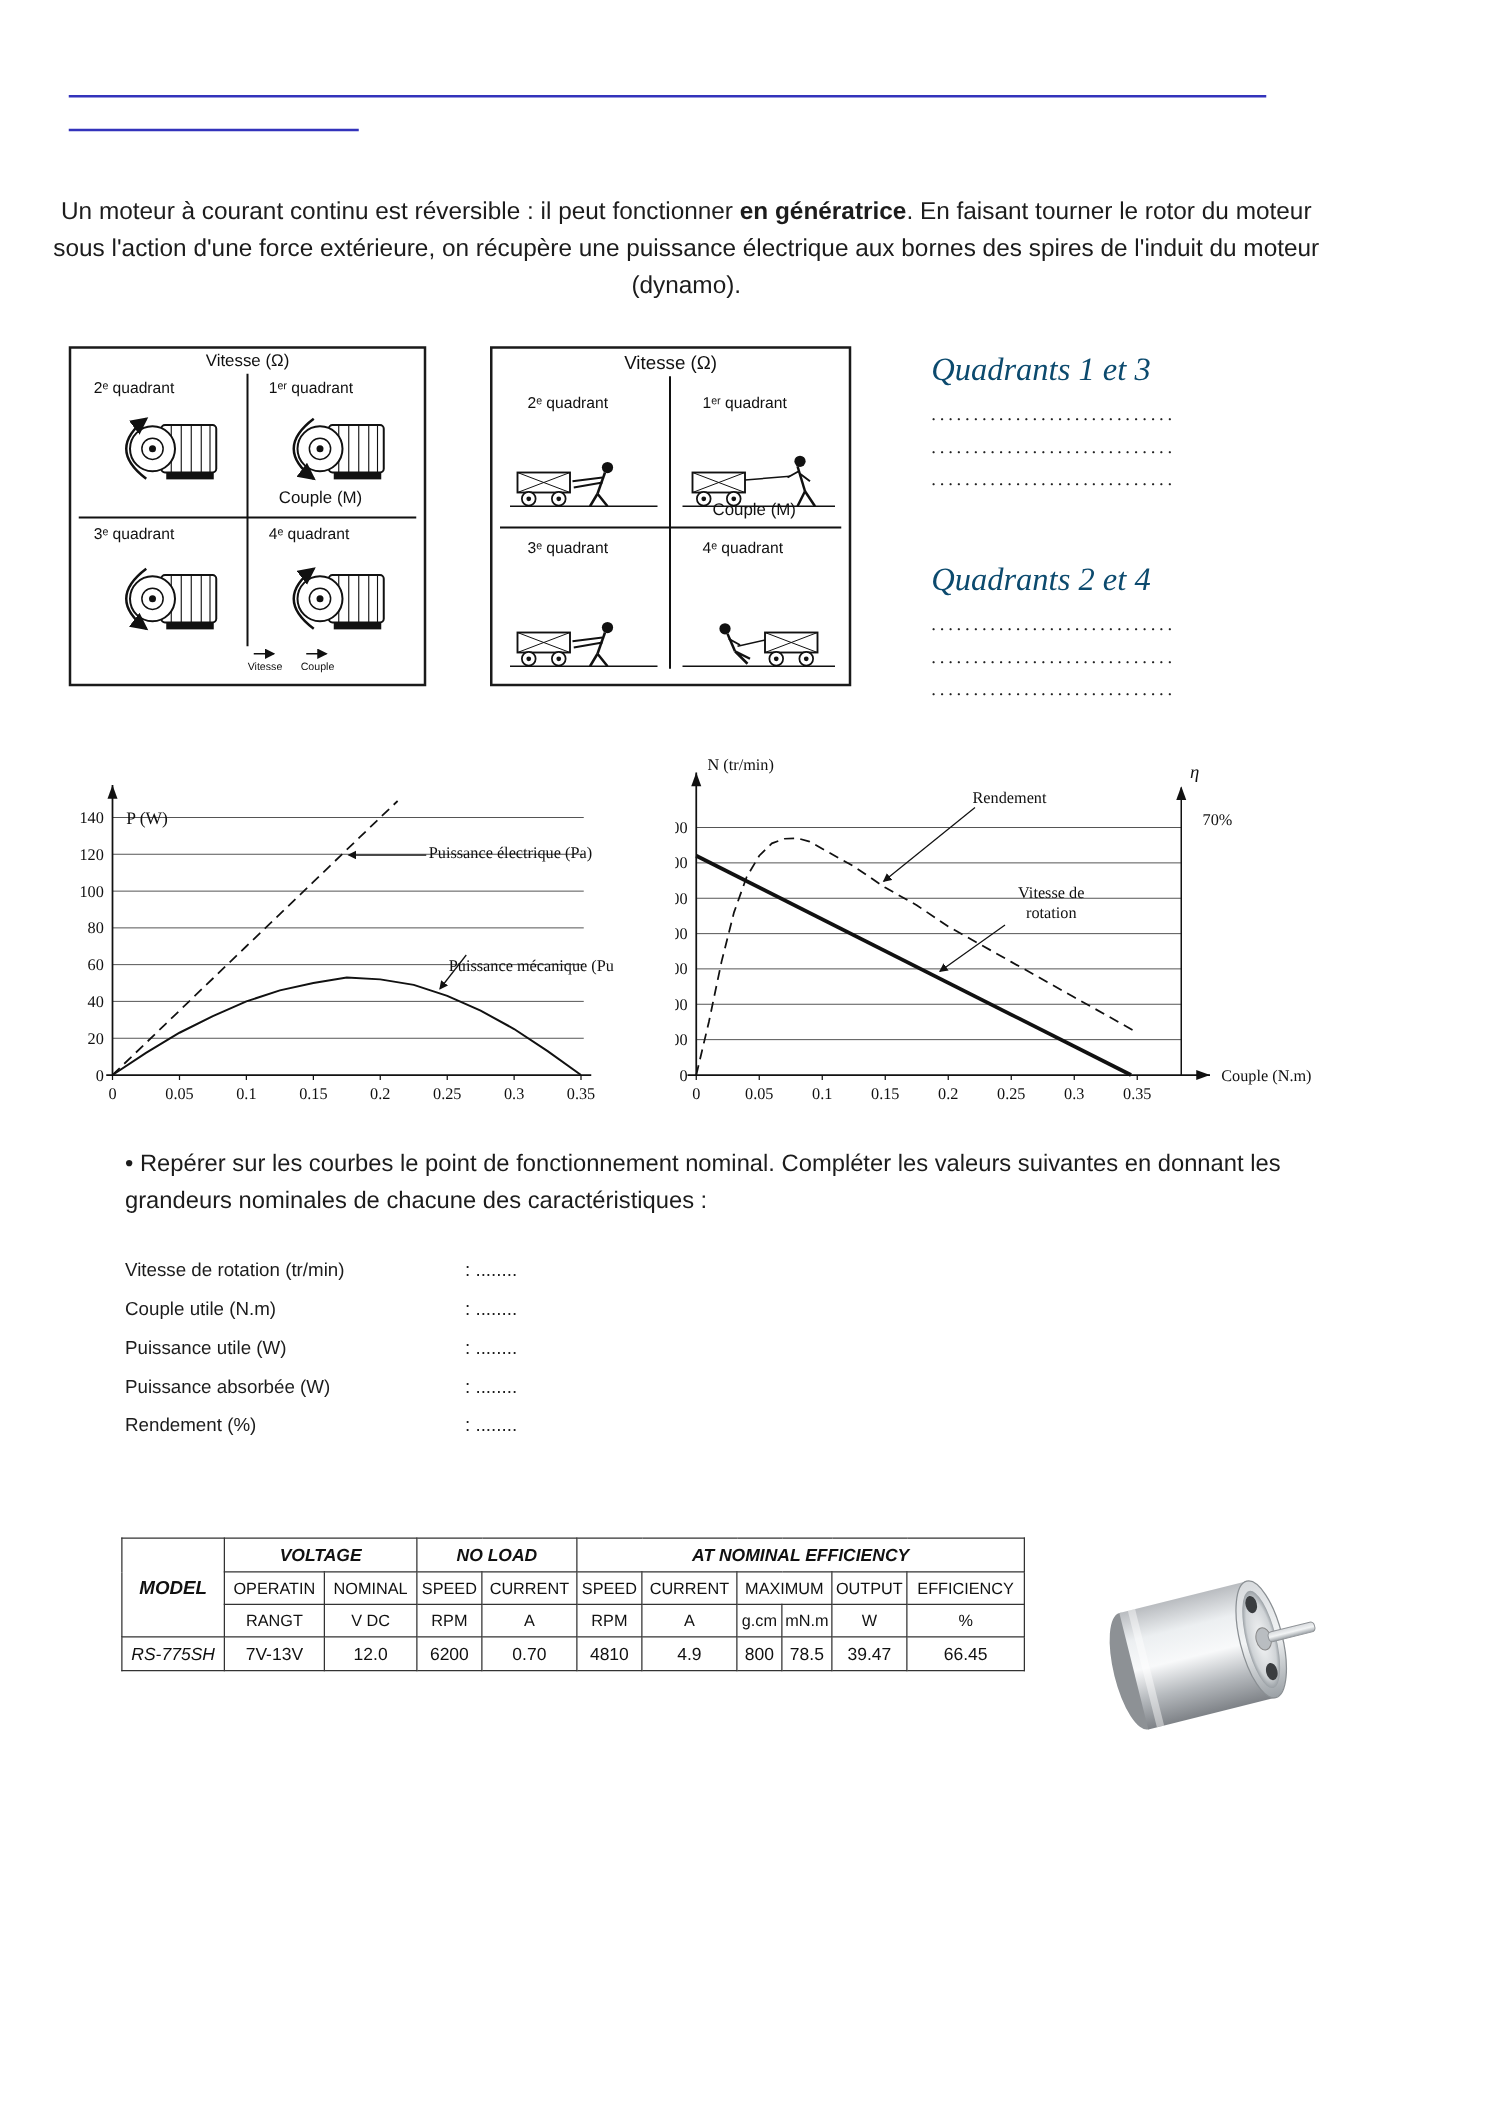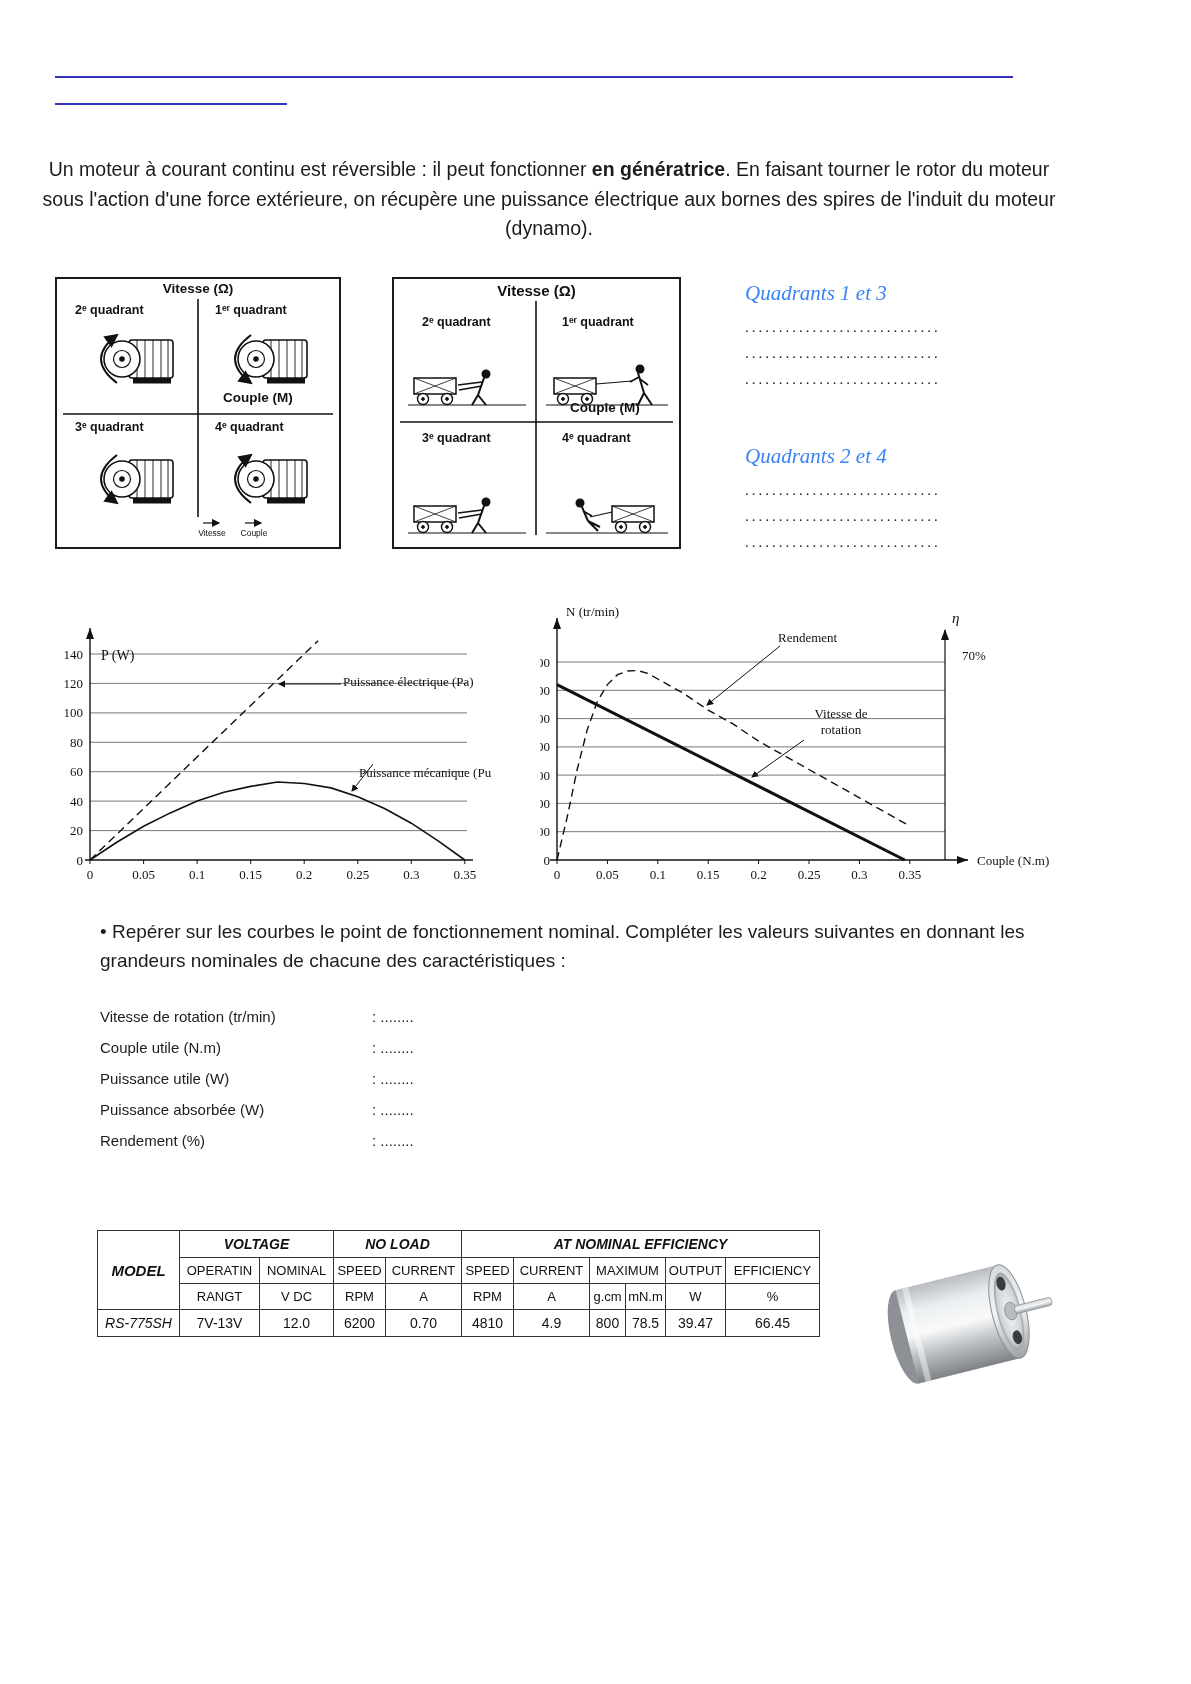--- a/index.html
+++ b/index.html
@@ -2,23 +2,23 @@
 <html><head>
 <meta charset="utf-8">
 <style>
   html,body{margin:0;padding:0;background:#ffffff;}
   .page{position:relative;width:1191px;height:1684px;background:#ffffff;overflow:hidden;
         font-family:"Liberation Sans","DejaVu Sans",sans-serif;color:#1c1c1c;}
   .abs{position:absolute;}
   .title-underline{position:absolute;height:2px;background:#3333bb;}
   .para{font-size:19.5px;line-height:1.52;text-align:center;}
   .quad-box{position:absolute;border:2px solid #1a1a1a;background:#fff;}
-  .qlabel{position:absolute;font-weight:bold;color:#111;font-size:12.5px;white-space:nowrap;}
+  .qlabel{position:absolute;font-weight:normal;color:#111;font-size:12.5px;white-space:nowrap;}
   .qlabel-axis{font-size:13.5px;}
-  .note-title{font-family:"Liberation Serif","DejaVu Serif",serif;font-style:italic;font-size:21px;color:#3b82f6;}
+  .note-title{font-family:"Liberation Serif","DejaVu Serif",serif;font-style:italic;font-size:26px;color:#0c4a6e;}
   .note-dots{font-family:"Liberation Serif","DejaVu Serif",serif;font-size:15px;letter-spacing:3px;color:#222;line-height:26px;white-space:nowrap;}
   .chart{position:absolute;}
   .chart-label{position:absolute;font-family:"Liberation Serif","DejaVu Serif",serif;font-size:13px;color:#111;white-space:nowrap;}
   .chart-title{font-size:14px;}
   .bullet-para{font-size:19px;line-height:1.5;}
   .val-row{display:flex;font-size:15px;margin-bottom:14px;}
   .val-label{width:272px;flex:none;}
   .caption{font-size:19px;}
   table.spec{border-collapse:collapse;table-layout:fixed;width:722px;background:#fff;font-size:13.5px;color:#111;}
   table.spec td,table.spec th{border:1px solid #333;text-align:center;vertical-align:middle;padding:5px 2px;font-weight:normal;}

